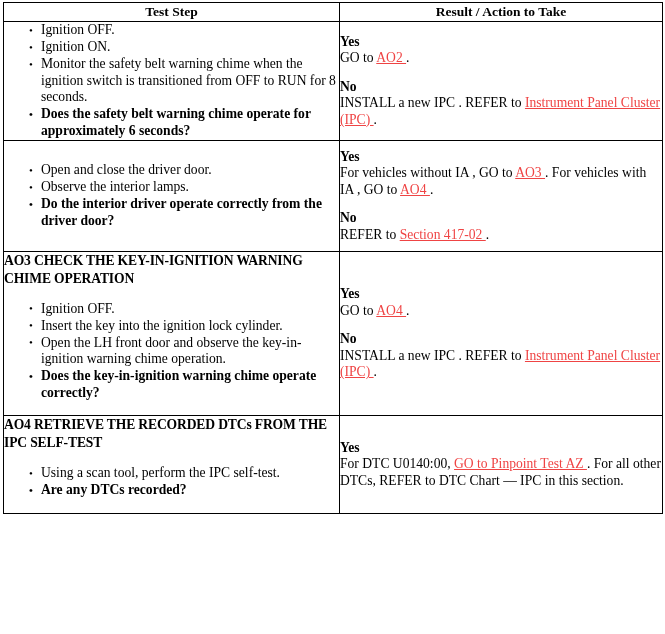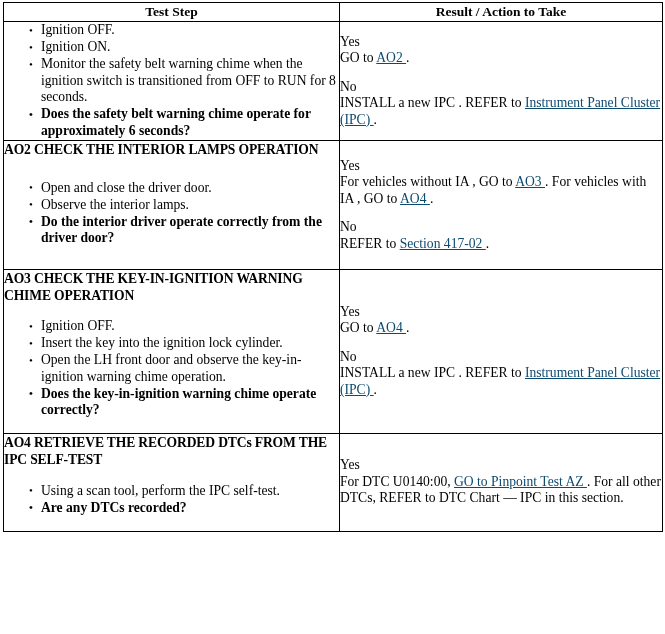--- a/index.html
+++ b/index.html
@@ -96,27 +96,27 @@
     font-weight: bold;
   }
 
   
   td.resultcell {
     padding: 4px 6px 4px 6px;
     font-size: 13.6px;
     line-height: 16.5px;
   }
   .res-label {
-    font-weight: normal;
+    font-weight: bold;
   }
   .res-text { }
   .res-gap { height: 12px; line-height: 12px; font-size: 1px; }
 
   a.xref {
-    color: #0c4a6e;
+    color: #ef4444;
     text-decoration: underline;
   }
 </style>
 </head>
 <body>
 
 <div class="doc">
   <table class="pinpoint">
     <colgroup>
       <col class="c-left">
@@ -152,23 +152,20 @@
             <div class="res-gap">&nbsp;</div>
             <div class="res-label">No</div>
             <div class="res-text"><span>INSTALL a new IPC . REFER to </span><a class="xref" href="#">Instrument Panel Cluster (IPC) </a><span>.</span></div>
           </td>
         </tr>
         <tr>
           <td class="leftcell">
             <table class="inner">
               <tbody>
                 <tr>
-                  <td class="steptitle">AO2 CHECK THE INTERIOR LAMPS OPERATION</td>
-                </tr>
-                <tr>
                   <td class="stepbody" style="height: 110px;">
                     <ul class="steps">
                       <li>Open and close the driver door.</li>
                       <li>Observe the interior lamps.</li>
                       <li class="q">Do the interior driver operate correctly from the driver door?</li>
                     </ul>
                   </td>
                 </tr>
               </tbody>
             </table>

